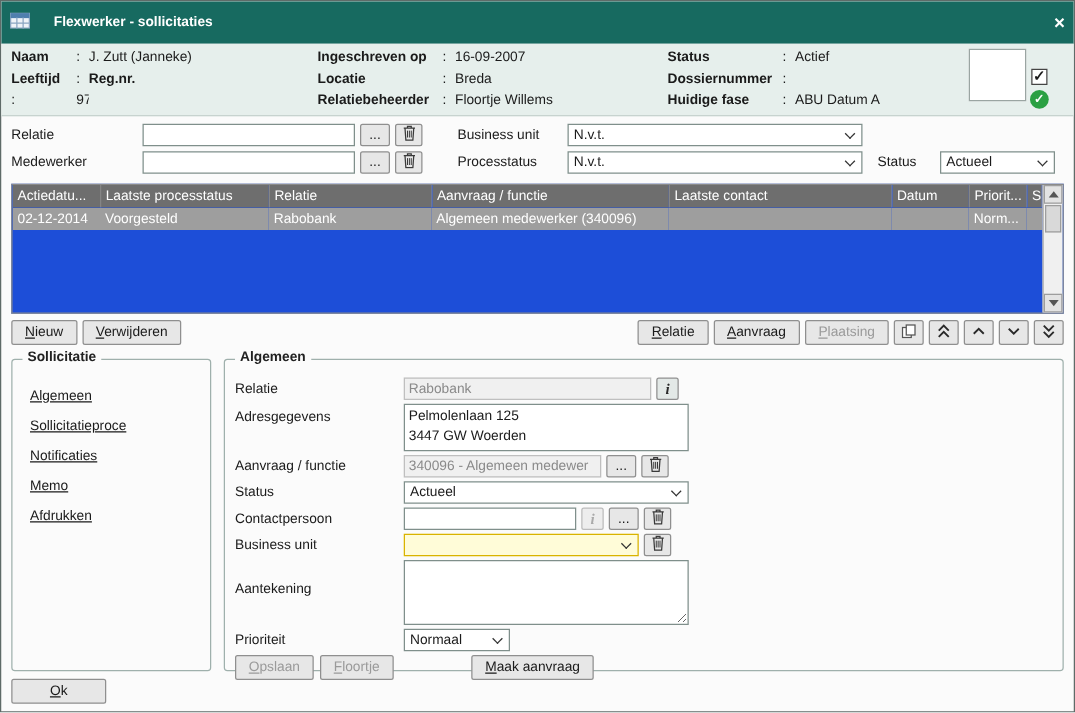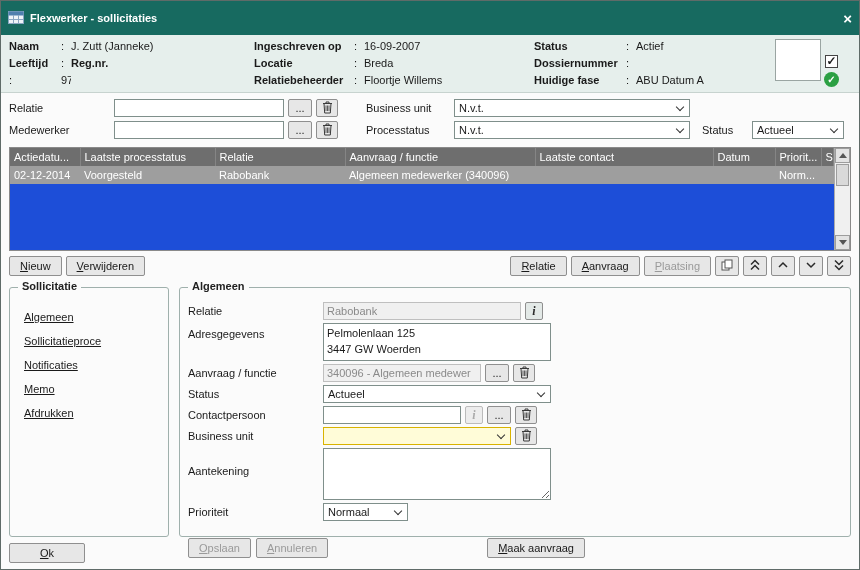--- a/index.html
+++ b/index.html
@@ -1,20 +1,20 @@
 <!DOCTYPE html>
 <html><head>
 <meta charset="utf-8">
 <style>
   * { box-sizing: border-box; margin: 0; padding: 0; }
   body { background:#fff; font-family:"Liberation Sans", sans-serif; font-size:11px; color:#1a1a1a; }
   .window { width:860px; height:570px; border:1px solid #5f6b68; background:#fbfbfb; display:flex; flex-direction:column; overflow:hidden; }
 
   
-  .titlebar { height:22px; flex:0 0 auto; background:#176a60; display:flex; align-items:center; padding:17px 7px; gap:6px; }
+  .titlebar { height:22px; flex:0 0 auto; background:#176a60; display:flex; align-items:center; padding:17px 7px; gap:19px; }
   .titlebar .title { color:#fff; font-weight:bold; flex:1; }
   .close { color:#fff; font-size:15px; font-weight:bold; line-height:1; cursor:pointer; }
 
   
   .infobar { height:58px; flex:0 0 auto; background:#e6efec; border-bottom:1px solid #c7d3cf; display:flex; padding:4px 6px 4px 8px; }
   .icol { display:grid; grid-template-rows:17px 17px 17px; align-content:center; }
   .icol.c1 { width:245px; grid-template-columns:52px 10px auto; }
   .icol.c2 { width:280px; grid-template-columns:100px 10px auto; }
   .icol.c3 { flex:1; grid-template-columns:92px 10px auto; }
   .icol { grid-auto-flow:row; }
@@ -77,21 +77,21 @@
   .flab.top { align-self:start; padding-top:2px; }
   .fctrl { display:flex; align-items:center; gap:4px; }
   .inp { height:18px; border:1px solid #7f8f8b; background:#fff; font:inherit; padding:0 3px; }
   .inp.dis { background:#f0f0f0; border:1px solid #bfbfbf; color:#8a8a8a; }
   .w198 { width:198px; } .w158 { width:158px; } .w138 { width:138px; }
   .w228 { width:228px; } .w188 { width:188px; } .w85 { width:85px; }
   .multiline { width:228px; height:38px; border:1px solid #7f8f8b; background:#fff; padding:1px 3px; white-space:pre-line; line-height:16px; overflow:hidden; }
   .txtarea { width:228px; height:52px; border:1px solid #7f8f8b; background:#fff; }
   .ibtn { width:18px; height:18px; background:#e3e9e7; border:1px solid #8f8f8f; border-radius:2px; font-family:"Liberation Serif", serif; font-style:italic; font-weight:bold; font-size:12px; color:#2a2a2a; display:inline-flex; align-items:center; justify-content:center; cursor:pointer; }
   .ibtn.dis { color:#aaa; background:#ededed; border-color:#bbb; }
-  .btnrow { grid-column:1 / 3; width:397px; display:flex; gap:5px; margin-top:14px;justify-content:center; }
+  .btnrow { grid-column:1 / 3; width:287px; display:flex; gap:5px; margin-top:0;justify-content:center; }
   .mla { margin-left:auto; }
 
   
   .footer { flex:0 0 auto; padding:4px 8px 6px; }
   .okbtn { width:76px; height:20px; }
 </style>
 </head>
 <body>
 
 <div class="window">
@@ -362,21 +362,21 @@
         <span class="flab">Prioriteit</span>
         <div class="fctrl">
           <div class="select w85"><span>Normaal</span><i class="chev"></i></div>
         </div>
 
         <div class="btnrow">
           <button class="btn std dis">
               <span class="ak">Opslaan</span>
             </button>
           <button class="btn std dis">
-              <span class="ak">Annuleren</span>
+              <span class="ak">Floortje</span>
             </button>
           <button class="btn std mla">
               <span class="ak">Maak aanvraag</span>
             </button>
         </div>
 
       </div>
     </div>
   </div>
 

